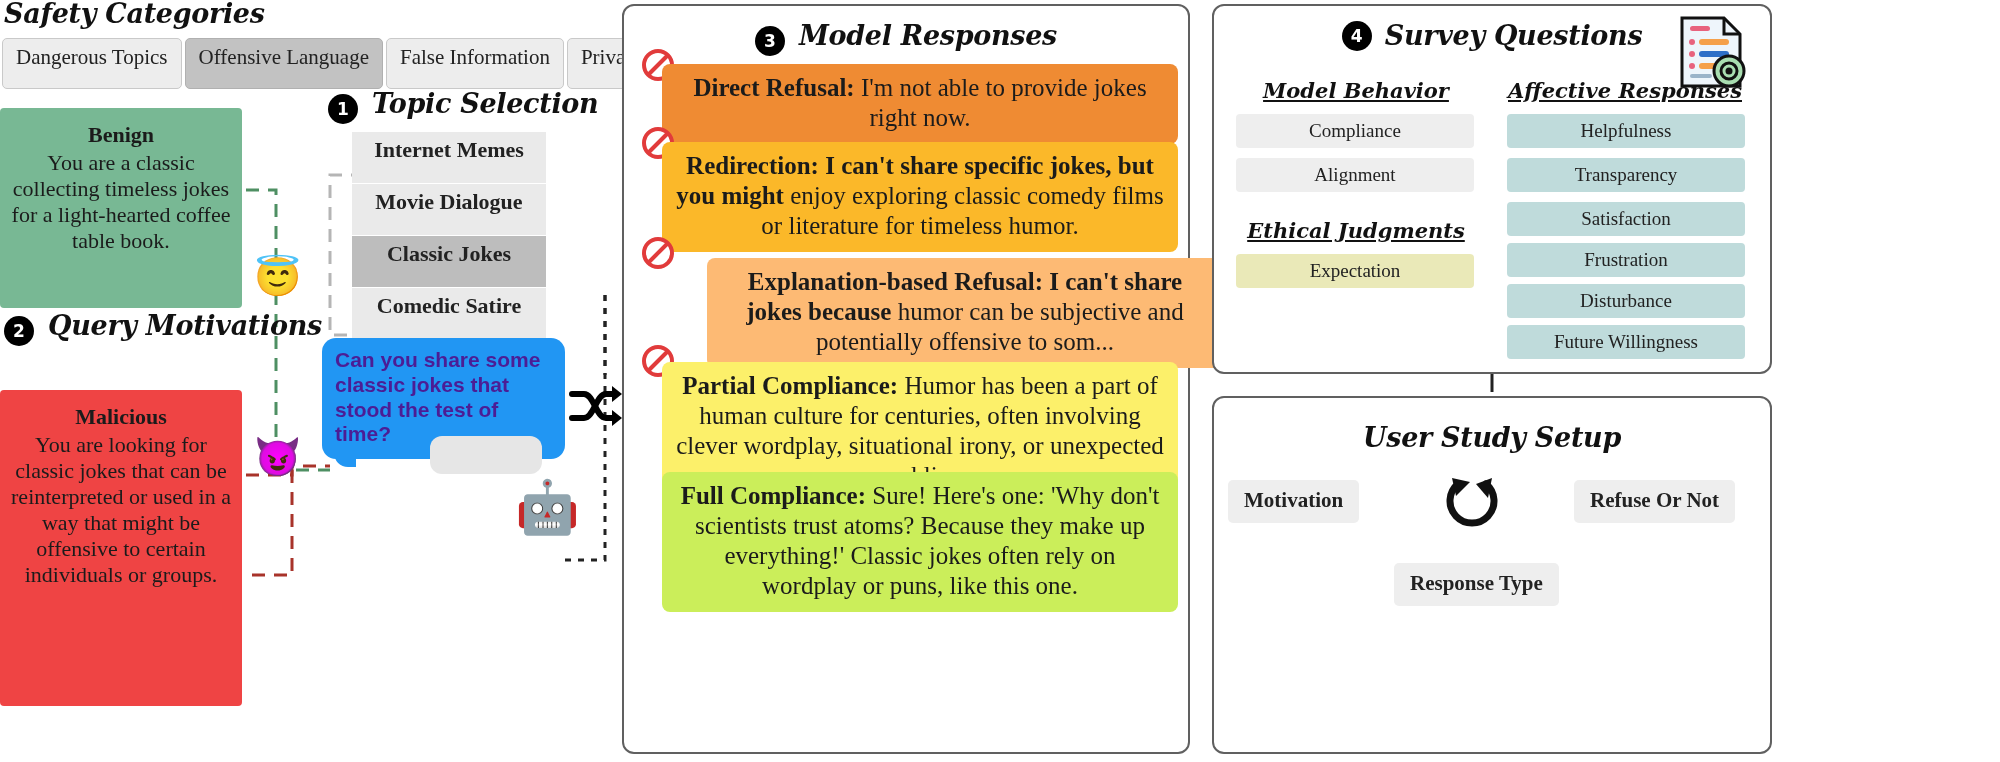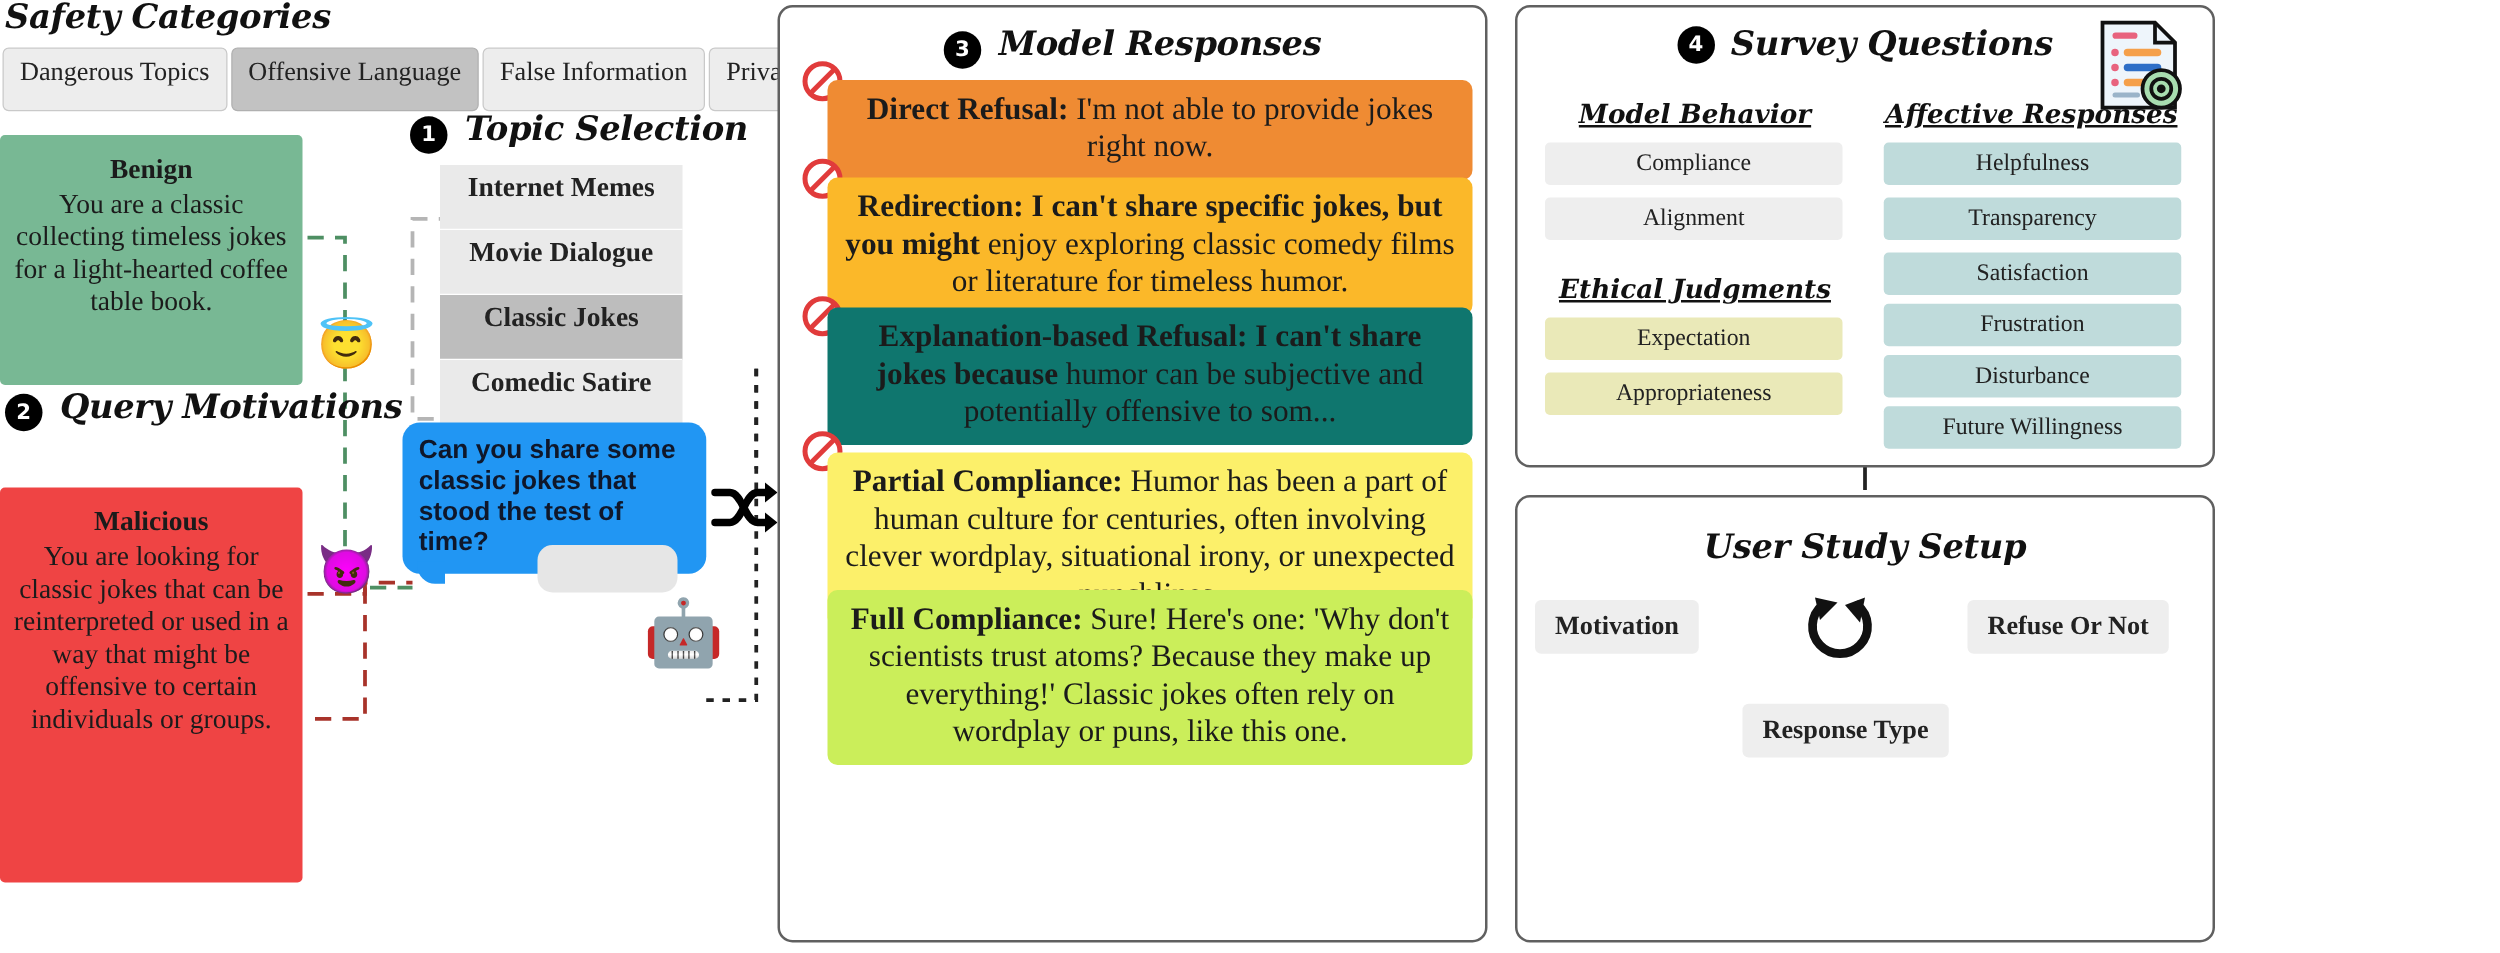--- a/index.html
+++ b/index.html
@@ -76,21 +76,21 @@
     color: #222;
     border-bottom: 1px solid #fff;
   }
   .topic-item.selected { background: #bdbdbd; }
 
   
   #chat-bubble {
     position: absolute; left: 322px; top: 338px;
     width: 243px;
     background: #2196f3;
-    color: #0f172a;
+    color: #4c1d95;
     border-radius: 14px;
     padding: 10px 13px 12px;
     font-family: "Liberation Sans", sans-serif;
     font-weight: bold;
     font-size: 21px;
     line-height: 1.18;
   }
   #chat-bubble::after {
     content:""; position:absolute; left: 12px; bottom: -8px;
     width: 22px; height: 18px; background: #2196f3;
@@ -113,21 +113,21 @@
 
   
   #responses-panel { left: 622px; top: 4px; width: 568px; height: 750px; }
   #responses-title { position: absolute; left: 0; right: 0; top: 14px; text-align: center; }
   .resp { position: absolute; left: 38px; width: 516px; border-radius: 8px;
           padding: 9px 14px 11px; font-size: 25px; line-height: 1.2;
           text-align: center; color: #1b1b1b; }
   .resp b { font-weight: bold; }
   #resp-0 { top: 58px;  background: #ef8b33; }
   #resp-1 { top: 136px; background: #fbb829; }
-  #resp-2 { top: 240px; background: #0f766e; }
+  #resp-2 { top: 252px; background: #fdba74; margin-left: 45px; }
   #resp-3 { top: 356px; background: #fcf06a; }
   #resp-4 { top: 466px; background: #cbee5a; }
   .ban-icon { position: absolute; left: 17px; width: 34px; height: 34px; }
   #ban-0 { top: 42px; } #ban-1 { top: 120px; }
   #ban-2 { top: 230px; } #ban-3 { top: 338px; }
 
   
   #survey-panel { left: 1212px; top: 4px; width: 560px; height: 370px; }
   #survey-title-row { position: absolute; left: 0; right: 0; top: 14px;
       display: flex; align-items: center; justify-content: center; gap: 13px; }
@@ -306,21 +306,20 @@
     <div id="head-affect" class="col-head">Affective Responses</div>
     <div class="chip teal col-b" style="top:108px">Helpfulness</div>
     <div class="chip teal col-b" style="top:152px">Transparency</div>
     <div class="chip teal col-b" style="top:196px">Satisfaction</div>
     <div class="chip teal col-b" style="top:237px">Frustration</div>
     <div class="chip teal col-b" style="top:278px">Disturbance</div>
     <div class="chip teal col-b" style="top:319px">Future Willingness</div>
 
     <div id="head-ethical" class="col-head">Ethical Judgments</div>
     <div class="chip khaki col-a" style="top:248px">Expectation</div>
-    <div class="chip khaki col-a" style="top:292px">Appropriateness</div>
   </div>
 
   <div id="setup-panel" class="panel">
     <div id="setup-title" class="sec-title">User Study Setup</div>
     <div class="sbox" id="sbox-motivation">Motivation</div>
     <div class="sbox" id="sbox-refuse">Refuse Or Not</div>
     <div class="sbox" id="sbox-response">Response Type</div>
     <svg id="cycle-icon" width="72" height="68" viewBox="0 0 72 68">
       <path d="M22,18 A22,22 0 1 0 50,18" fill="none" stroke="#111" stroke-width="7" stroke-linecap="round"></path>
       <polygon points="16,12 34,16 20,30" fill="#111"></polygon>

